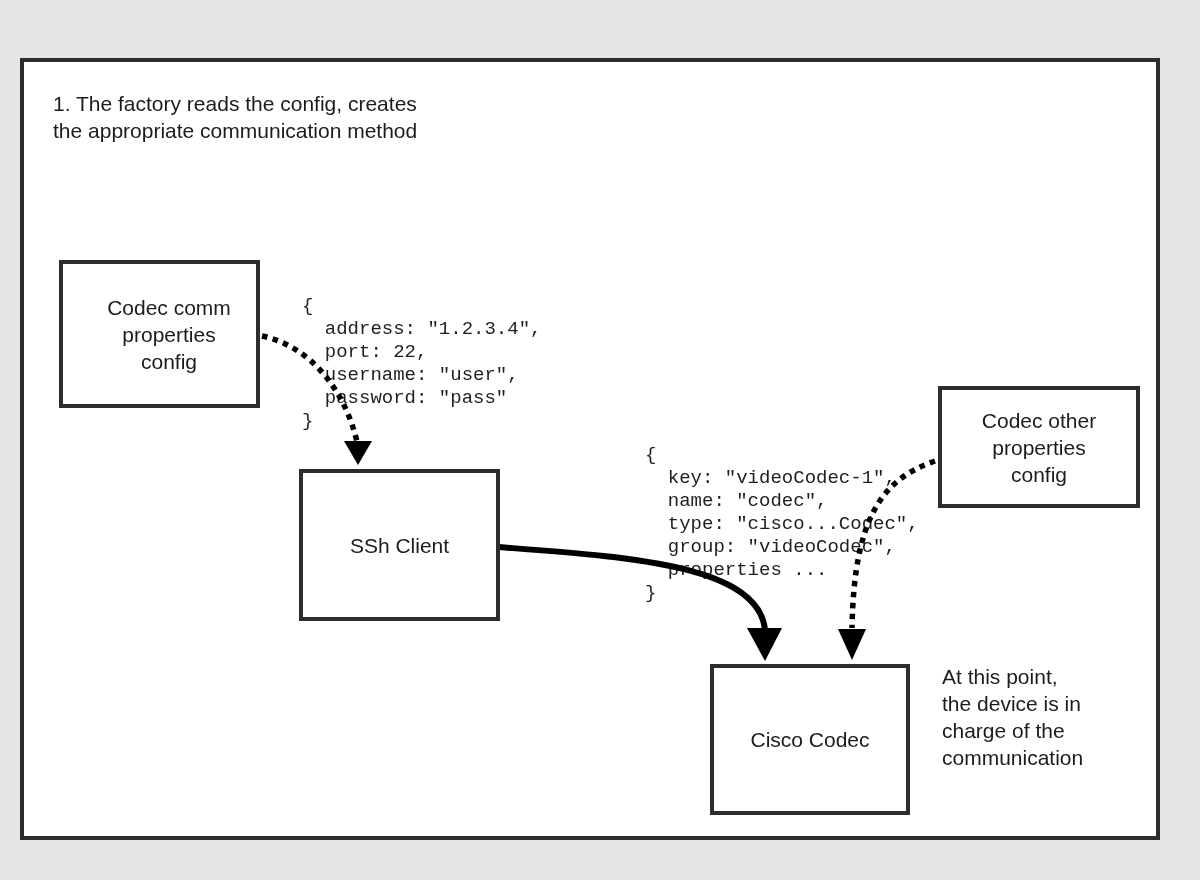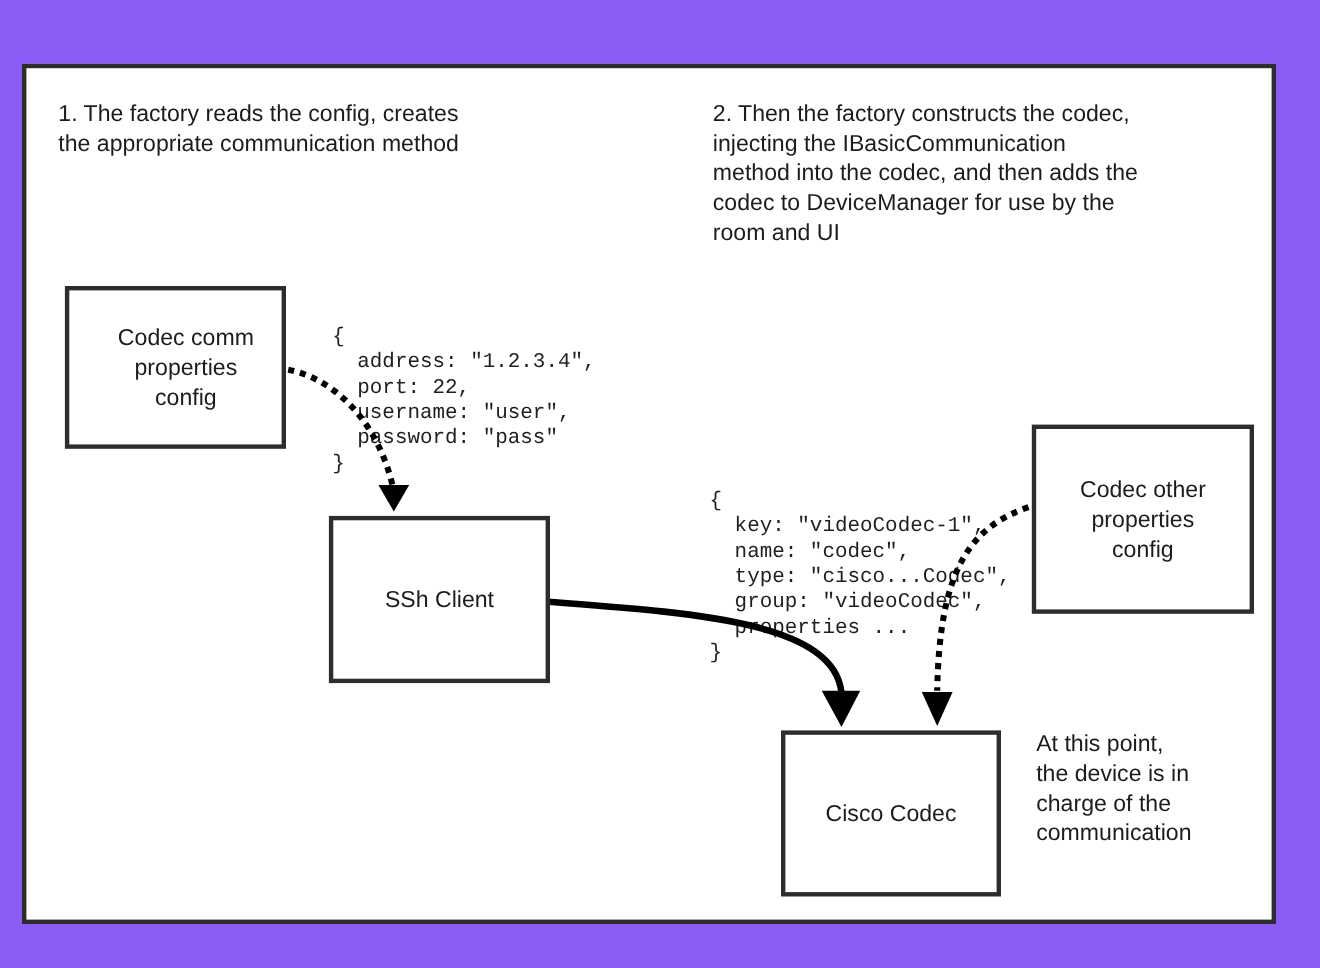--- a/index.html
+++ b/index.html
@@ -4,21 +4,21 @@
 <style>
   html, body {
     margin: 0;
     padding: 0;
     background: #ffffff;
   }
   .canvas {
     position: relative;
     width: 1200px;
     height: 880px;
-    background: #8b5cf6;
+    background: #e5e5e5;
     font-family: "Liberation Sans", sans-serif;
     color: #1c1c1c;
     overflow: hidden;
   }
   .frame {
     position: absolute;
     left: 20px;
     top: 58px;
     width: 1140px;
     height: 782px;
@@ -62,38 +62,33 @@
     display: flex;
     align-items: center;
     justify-content: center;
     text-align: center;
     font-size: 21px;
     line-height: 27px;
   }
   .node .label { white-space: pre-line; }
   .node1 { left: 59px;  top: 260px; width: 201px; height: 148px; padding-left: 19px; }
   .node2 { left: 259px; top: 469px; width: 201px; height: 152px; margin-left: 40px; }
-  .node3 { left: 938px; top: 386px; width: 202px; height: 172px; }
+  .node3 { left: 938px; top: 386px; width: 202px; height: 122px; }
   .node4 { left: 710px; top: 664px; width: 200px; height: 151px; text-align: right; }
 </style>
 </head>
 <body>
 
 <div class="canvas">
 
   <div class="frame"></div>
 
   <div class="note note1">1. The factory reads the config, creates
 the appropriate communication method</div>
 
-  <div class="note note2">2. Then the factory constructs the codec,
-injecting the IBasicCommunication
-method into the codec, and then adds the
-codec to DeviceManager for use by the
-room and UI</div>
 
   <pre class="code code1">{
   address: "1.2.3.4",
   port: 22,
   username: "user",
   password: "pass"
 }</pre>
 
   <pre class="code code2">{
   key: "videoCodec-1",

